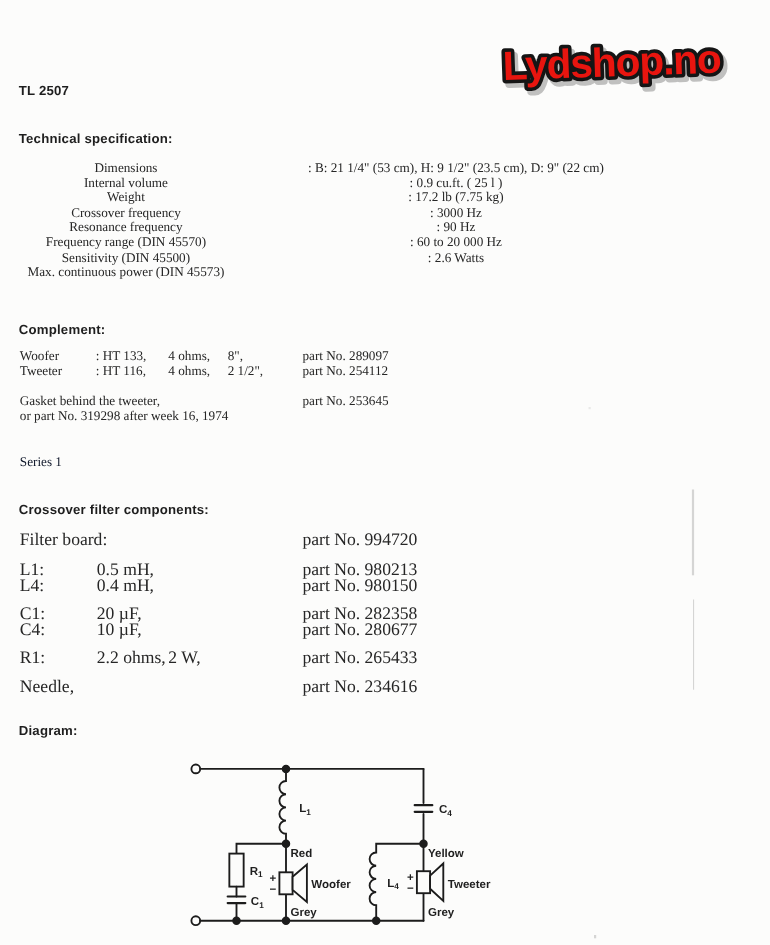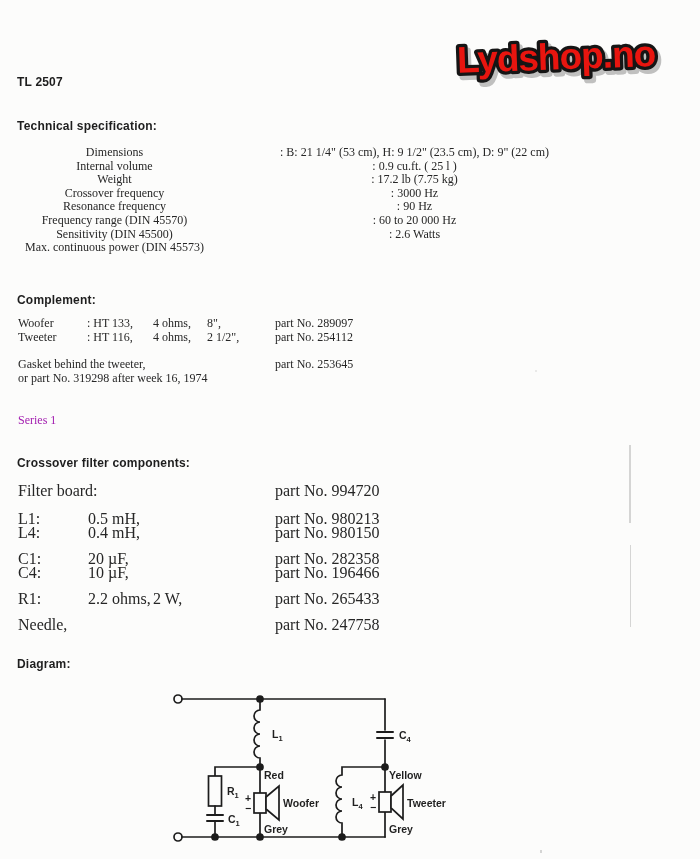--- a/index.html
+++ b/index.html
@@ -7,21 +7,21 @@
     position:relative;width:700px;height:859px;overflow:hidden;
     background:#fcfcfb;
     font-family:"Liberation Serif", serif;
     color:#262626;
   }
   .abs{position:absolute;}
   .heading{
     font-family:"Liberation Sans", sans-serif;
     font-weight:bold;font-size:12px;color:#1e1e1e;letter-spacing:0.2px;
   }
-  .body-text{font-size:12px;line-height:13.5px;color:#a21caf;}
+  .body-text{font-size:12px;line-height:13.5px;color:#0f172a;}
   
   .spec-table{left:0;top:146px;width:600px;text-align:center;}
   .srow{display:flex;line-height:13.6px;font-size:12px;}
   .slabel{width:229px;flex:0 0 229px;}
   .svalue{flex:1;}
   
   .comp-table{left:18px;top:317px;width:640px;}
   .crow{display:flex;line-height:13.6px;font-size:12px;}
   .c-name{flex:0 0 69px;}
   .c-model{flex:0 0 66px;}
@@ -149,37 +149,37 @@
     <div class="xrow">
       <span class="x-label">C1:</span>
       <span class="x-value">20 µF,</span>
       <span class="x-extra"></span>
       <span class="x-part">part No. 282358</span>
     </div>
     <div class="xrow">
       <span class="x-label">C4:</span>
       <span class="x-value">10 µF,</span>
       <span class="x-extra"></span>
-      <span class="x-part">part No. 196466</span>
+      <span class="x-part">part No. 280677</span>
     </div>
   </div>
 
   <div class="abs" style="left:18px;top:592px;">
     <div class="xrow">
       <span class="x-label">R1:</span>
       <span class="x-value">2.2 ohms,</span>
       <span class="x-extra">2 W,</span>
       <span class="x-part">part No. 265433</span>
     </div>
   </div>
 
   <div class="abs" style="left:18px;top:618px;">
     <div class="xrow">
       <span class="x-label" style="flex-basis:257px;">Needle,</span>
-      <span class="x-part">part No. 247758</span>
+      <span class="x-part">part No. 234616</span>
     </div>
   </div>
 
   <div class="abs heading" style="left:17px;top:657px;">Diagram:</div>
 
   <svg class="abs" style="left:150px;top:680px;" width="370" height="175" viewBox="0 0 370 175" stroke-linecap="round">
     <g stroke="#1c1c1c" stroke-width="1.7" fill="none">
 
       <circle cx="28" cy="19" r="4" fill="#fcfcfb"></circle>
       <circle cx="28" cy="157" r="4" fill="#fcfcfb"></circle>

